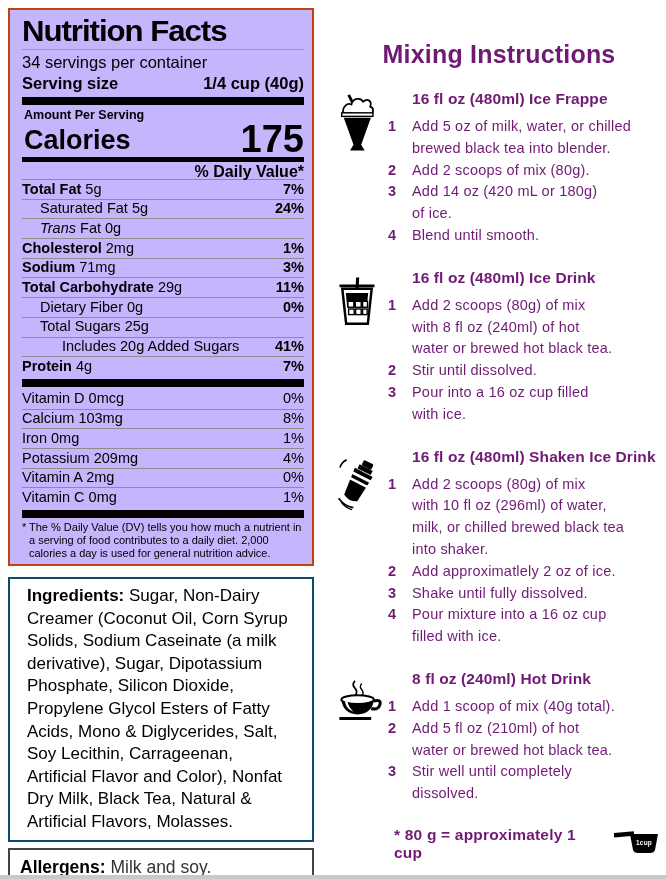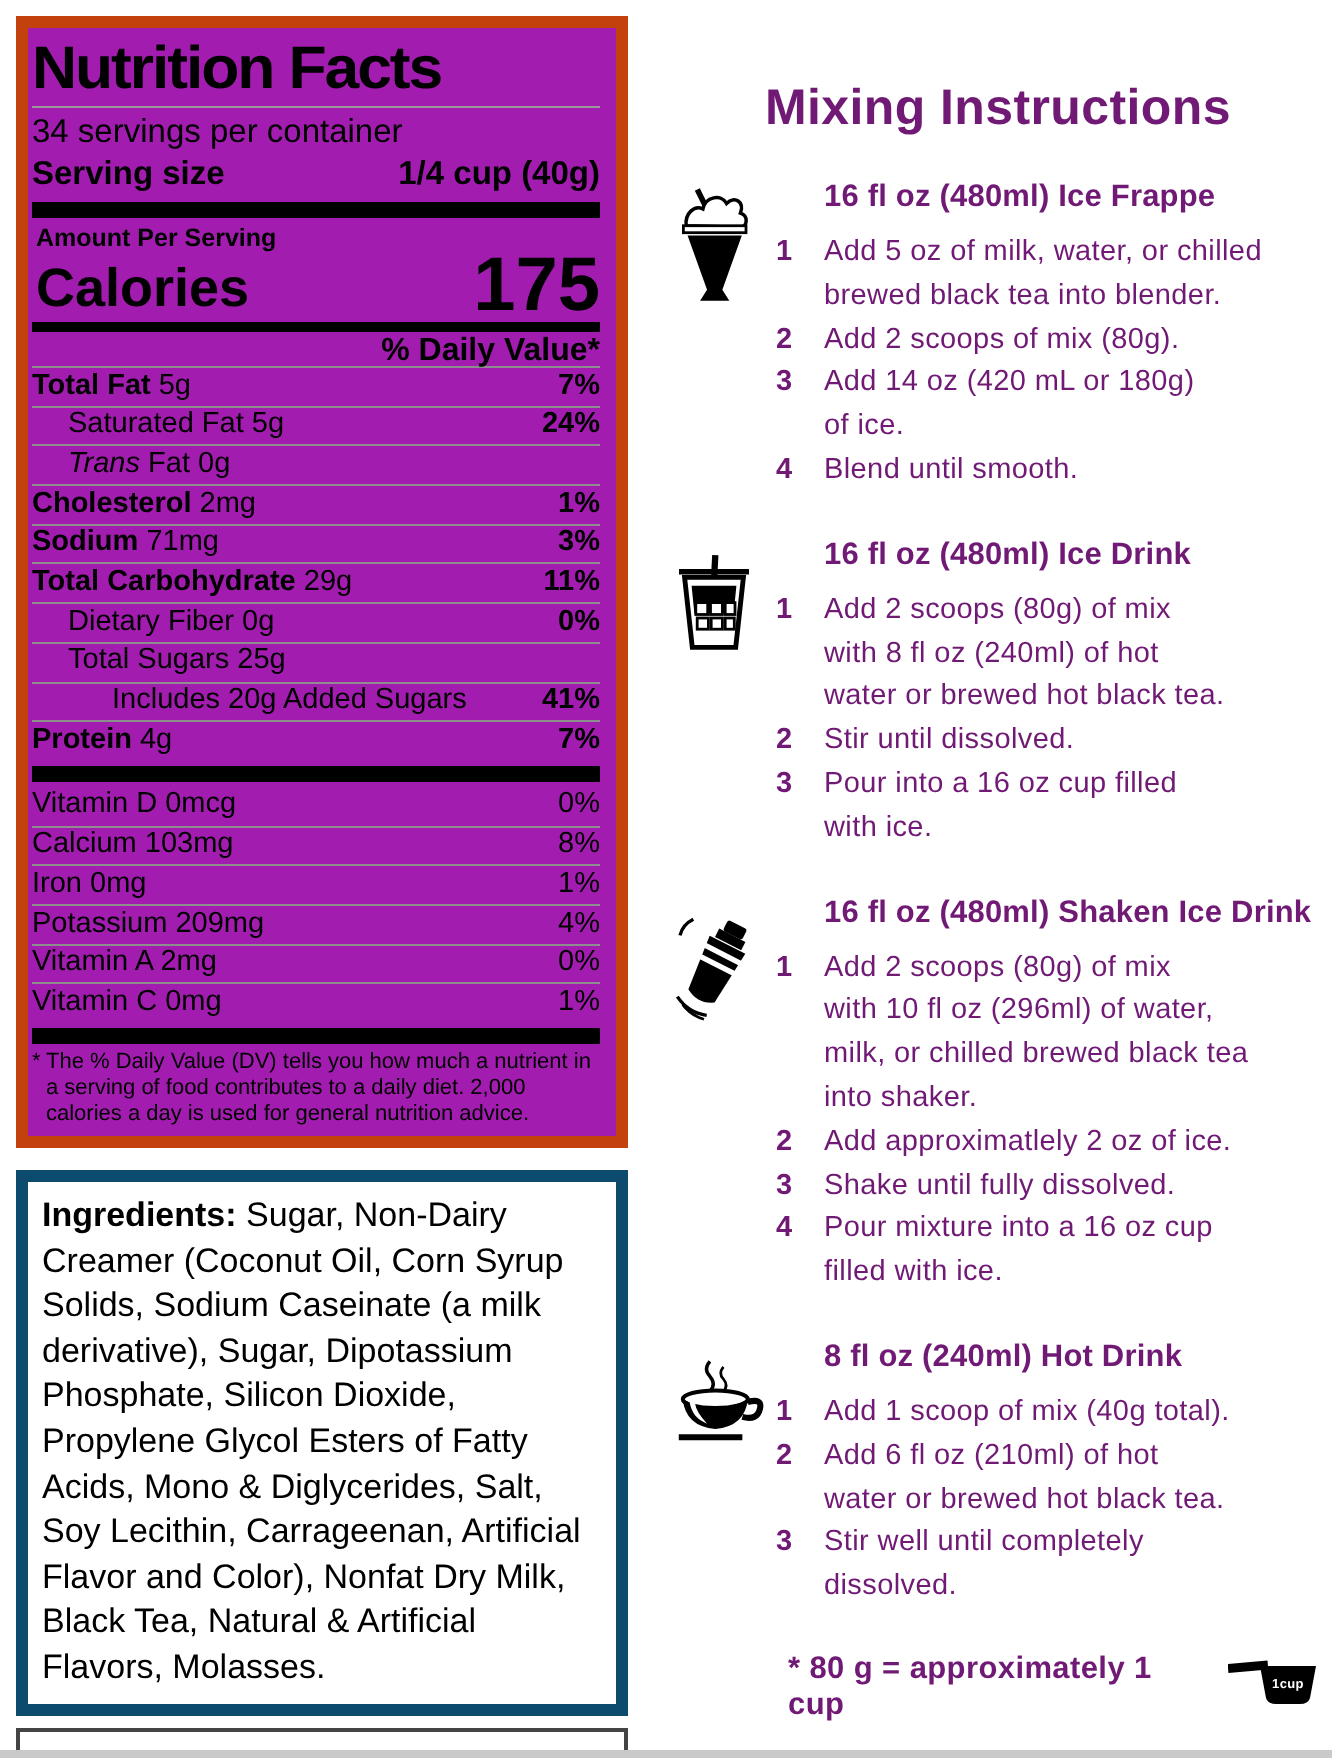--- a/index.html
+++ b/index.html
@@ -3,21 +3,21 @@
 <meta charset="utf-8">
 <style>
   html,body{margin:0;padding:0;}
   body{
     width:666px;height:879px;position:relative;background:#fff;overflow:hidden;
     font-family:"Liberation Sans", sans-serif;color:#000;
     -webkit-font-smoothing:antialiased;
   }
   
   .left-col{position:absolute;left:8px;top:8px;width:306px;}
-  .nf-box{border:6px solid #c2410c;background:#a21caf;padding:5px 8px 4px 2px;box-sizing:border-box;}
+  .nf-box{border:2px solid #c2410c;background:#c4b5fd;padding:5px 8px 4px 12px;box-sizing:border-box;}
   .nf-title{font-size:30px;font-weight:800;line-height:32px;letter-spacing:-1px;transform:scaleX(1.04);transform-origin:left;white-space:nowrap;}
   .nf-hr{border-top:1px solid #9a9a9a;margin:2px 0;}
   .nf-servings{font-size:16.5px;line-height:20px;}
   .nf-serving-size{display:flex;justify-content:space-between;font-size:16.5px;font-weight:bold;line-height:22px;}
   .nf-bar{background:#000;}
   .nf-bar.big{height:8px;margin:3px 0;}
   .nf-bar.mid{height:5px;margin:2px 0;}
   .nf-amount{font-size:12.5px;font-weight:bold;line-height:14px;padding-left:2px;}
   .nf-cal-row{display:flex;justify-content:space-between;align-items:flex-end;height:33px;padding-left:2px;}
   .nf-cal{font-size:27px;font-weight:800;line-height:30px;}
@@ -29,21 +29,21 @@
   .nrow.i1{padding-left:18px;}
   .nrow.i2{padding-left:40px;text-align:right;}
   .nrow .nm.b{font-weight:bold;}
   .nrow .ndv{font-weight:bold;}
   .vrow .ndv{font-weight:normal;}
   #vitamin-rows .nrow:first-child{border-top:none;}
   #nutrient-rows .nrow:first-child{border-top:1px solid #8d8d8d;}
   .nf-foot{display:flex;font-size:11px;line-height:13px;margin-top:2px;}
   .nf-foot .ast{width:7px;flex:none;}
   
-  .ing-box{border:6px solid #0c4a6e;margin-top:11px;padding:6px 7px;font-size:17px;line-height:22.6px;box-sizing:border-box;}
+  .ing-box{border:2px solid #0c4a6e;margin-top:11px;padding:6px 17px;font-size:17px;line-height:22.6px;box-sizing:border-box;}
   .ing-box b{font-weight:bold;}
   .small-box{border:2px solid #444;margin-top:6px;padding:5px 10px;font-size:17.5px;line-height:24px;box-sizing:border-box;color:#333;}
   .small-box .lbl{font-weight:bold;color:#000000;}
   
   .right-col{position:absolute;left:336px;top:40px;width:326px;color:#701a75;}
   .mix-title{font-size:25px;font-weight:800;text-align:center;letter-spacing:0.2px;margin-bottom:20px;}
   .sec{display:grid;grid-template-columns:52px 1fr;margin-bottom:21px;}
   .sec-icon{padding-top:3px;}
   .sec-head{font-weight:bold;font-size:15.5px;line-height:20px;margin:0 0 7px 24px;letter-spacing:0.1px;}
   .step{display:grid;grid-template-columns:24px 1fr;}
@@ -305,21 +305,21 @@
     <div class="sec-body">
       <div class="sec-head">8 fl oz (240ml) Hot Drink</div>
       <div class="sec-steps">
   <div class="step">
     <span class="step-num">1</span>
     <span class="step-text">Add 1 scoop of mix (40g total).</span>
   </div>
 
   <div class="step">
     <span class="step-num">2</span>
-    <span class="step-text">Add 6 fl oz (210ml) of hot
+    <span class="step-text">Add 5 fl oz (210ml) of hot
 water or brewed hot black tea.</span>
   </div>
 
   <div class="step">
     <span class="step-num">3</span>
     <span class="step-text">Stir well until completely
 dissolved.</span>
   </div>
 </div>
     </div>

